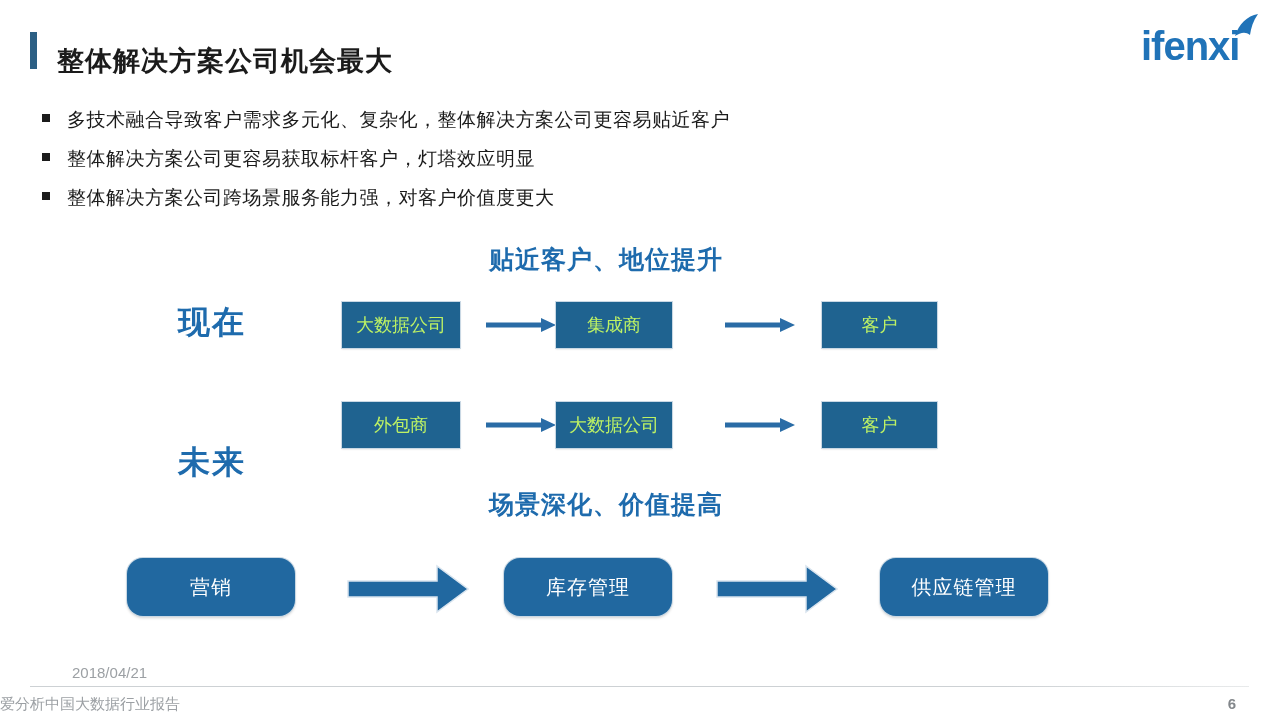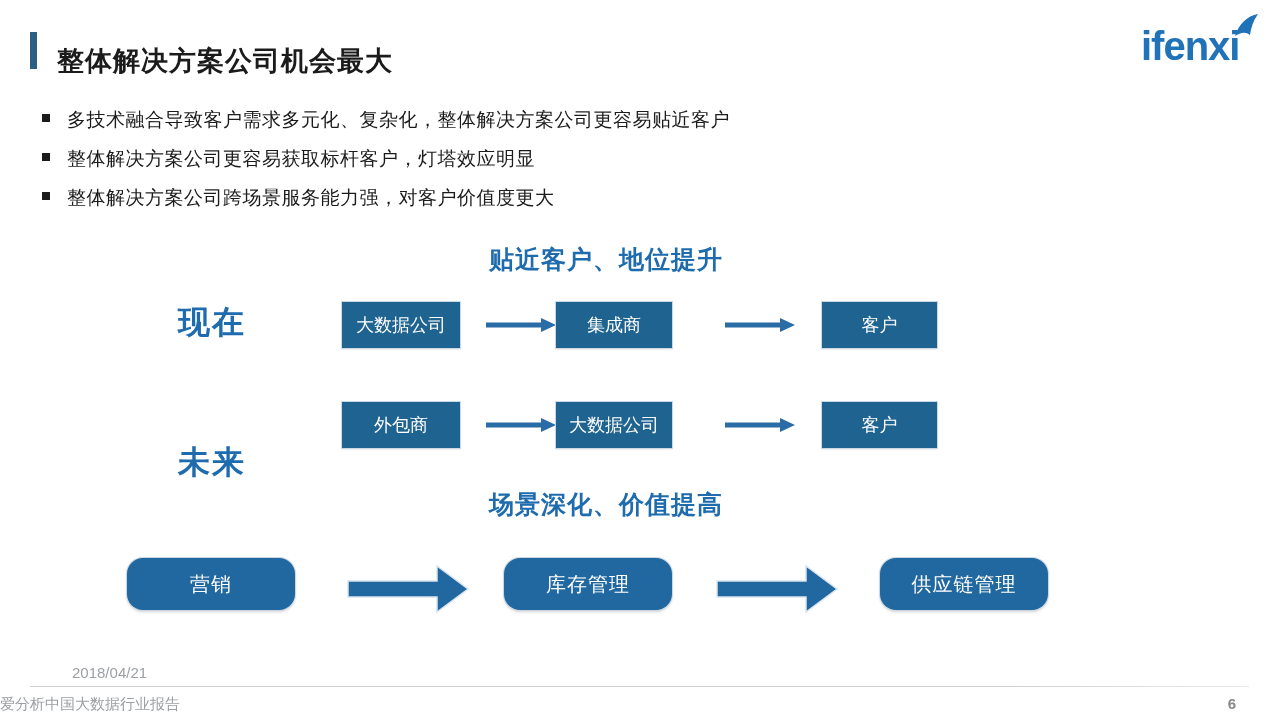--- a/index.html
+++ b/index.html
@@ -34,36 +34,36 @@
   }
   .section-title.s1{top:243px;}
   .section-title.s2{top:488px;}
   
   .row-label{
     position:absolute; font-size:32px; font-weight:bold; color:#1E6BAD; letter-spacing:2px;
   }
   .row-label.now{left:178px; top:301px;}
   .row-label.future{left:178px; top:401px;margin-top:40px;}
   .rbox{
-    position:absolute; height:46px; background:#1F6390; color:#ffffff;
+    position:absolute; height:46px; background:#1F6390; color:#bef264;
     display:flex; align-items:center; justify-content:center;
     font-size:18px; box-shadow:0 0 0 1px #C9D8E4, 0 1px 2px rgba(0,0,0,0.18);
   }
   .r1{top:302px;} .r2{top:402px;}
   .rbox.c1{left:342px; width:118px;}
   .rbox.c2{left:556px; width:116px;}
   .rbox.c3{left:822px; width:115px;}
   .thin-arrow{position:absolute; width:70px; height:16px;}
   .thin-arrow.a1{left:486px;} .thin-arrow.a2{left:725px;}
   .thin-arrow.r1a{top:317px;} .thin-arrow.r2a{top:417px;}
   .thin-arrow line{stroke:#2A6CA6; stroke-width:5;}
   .thin-arrow polygon{fill:#2A6CA6;}
   
   .cbox{
-    position:absolute; top:558px; width:168px; height:52px; border-radius:16px;
+    position:absolute; top:558px; width:168px; height:58px; border-radius:16px;
     background:#2168A0; color:#ffffff; display:flex; align-items:center; justify-content:center;
     font-size:20px; letter-spacing:1px;
     box-shadow:0 0 0 1px #C9D8E4, 0 2px 3px rgba(0,0,0,0.18);
   }
   .cbox.c1{left:127px;} .cbox.c2{left:504px;} .cbox.c3{left:880px;}
   .block-arrow{position:absolute; top:563px; width:122px; height:52px;}
   .block-arrow.a1{left:347px;} .block-arrow.a2{left:716px;}
   .block-arrow path{fill:#2168A0; stroke:#D9E4EE; stroke-width:1.5;}
   
   .footer-line{

